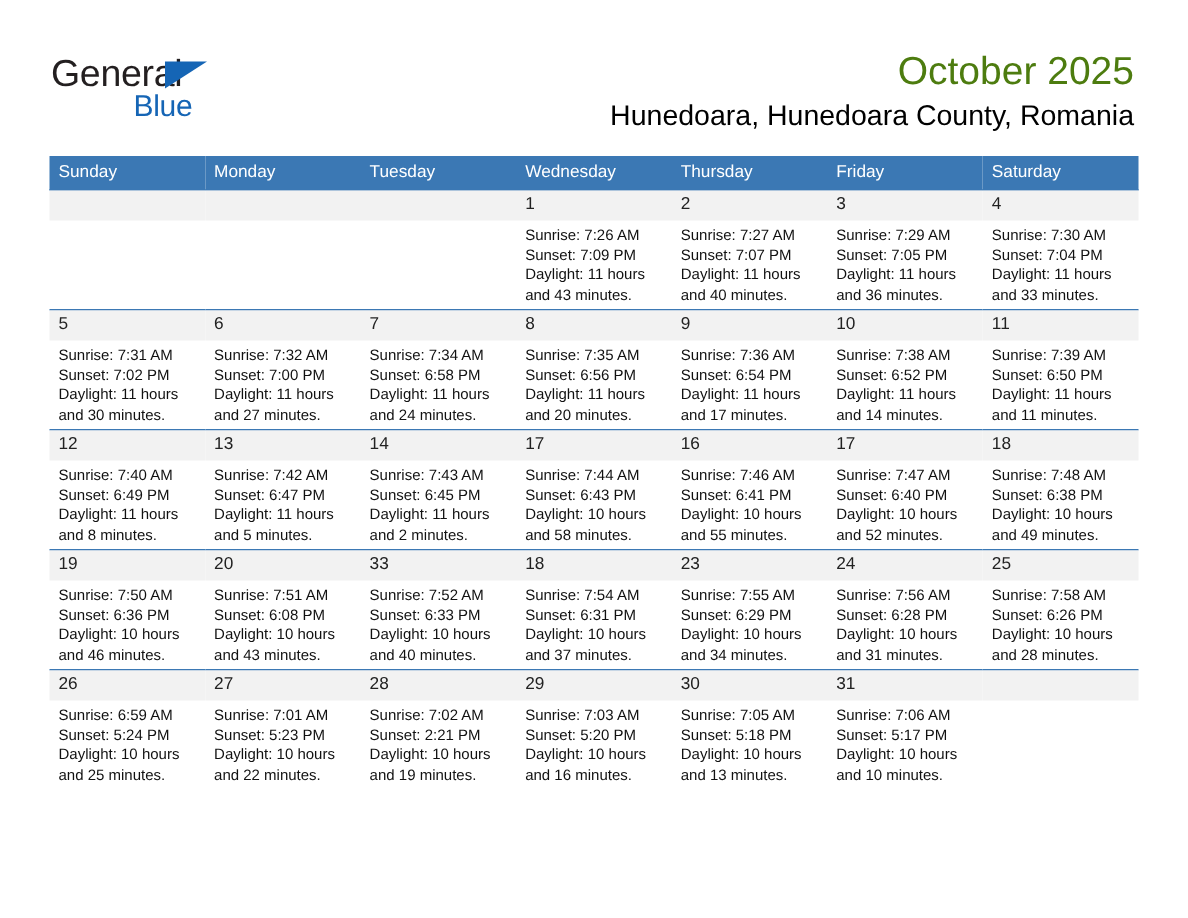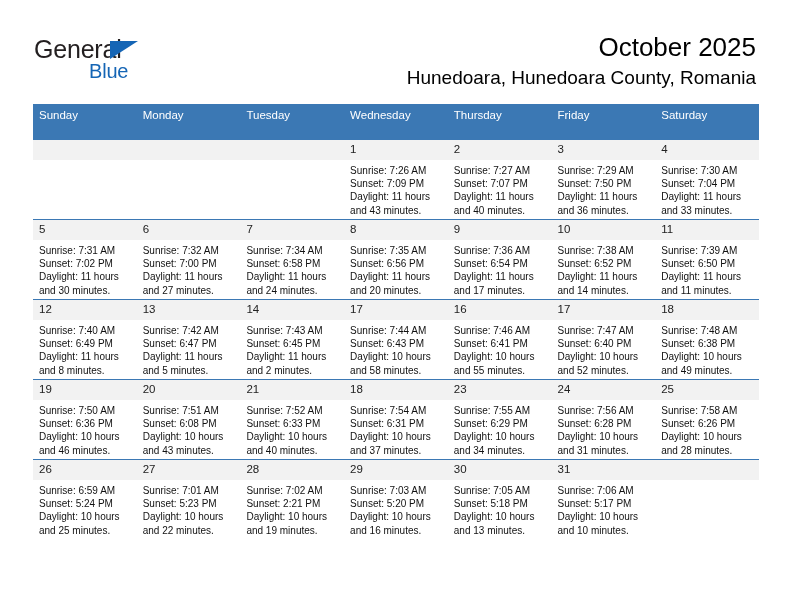--- a/index.html
+++ b/index.html
@@ -67,21 +67,21 @@
 
   .title-block {
     position: absolute;
     right: 36px;
     top: 30px;
     text-align: right;
   }
   .cal-title {
     font-size: 26px;
     line-height: 34px;
-    color: #000000;
+    color: #4d7c0f;
     font-weight: normal;
     white-space: nowrap;
   }
   .cal-subtitle {
     margin-top: 5px;
     font-size: 19px;
     line-height: 17px;
     color: #000000;
     white-space: nowrap;
   }
@@ -94,21 +94,21 @@
     width: 726px;
     border-collapse: collapse;
     table-layout: fixed;
   }
   .cal th {
     background: #3b78b4;
     color: #ffffff;
     font-size: 11.5px;
     font-weight: normal;
     text-align: left;
-    padding: 5px 0 18px 6px;
+    padding: 5px 0 5px 6px;
     height: 11px;
     border: none;
   }
   .cal td {
     vertical-align: top;
     padding: 0;
     border: none;
     border-top: 1px solid #3b78b4;
     height: 79px;
     width: 103.7px;
@@ -229,21 +229,21 @@
                 <div>Daylight: 11 hours</div>
                 <div>and 40 minutes.</div>
               </div>
             </div>
           </td>
           <td>
             <div class="cell">
               <div class="cell-daynum">3</div>
               <div class="cell-body">
                 <div>Sunrise: 7:29 AM</div>
-                <div>Sunset: 7:50 PM</div>
+                <div>Sunset: 7:05 PM</div>
                 <div>Daylight: 11 hours</div>
                 <div>and 36 minutes.</div>
               </div>
             </div>
           </td>
           <td>
             <div class="cell">
               <div class="cell-daynum">4</div>
               <div class="cell-body">
                 <div>Sunrise: 7:30 AM</div>
@@ -430,21 +430,21 @@
               <div class="cell-body">
                 <div>Sunrise: 7:51 AM</div>
                 <div>Sunset: 6:08 PM</div>
                 <div>Daylight: 10 hours</div>
                 <div>and 43 minutes.</div>
               </div>
             </div>
           </td>
           <td>
             <div class="cell">
-              <div class="cell-daynum">21</div>
+              <div class="cell-daynum">33</div>
               <div class="cell-body">
                 <div>Sunrise: 7:52 AM</div>
                 <div>Sunset: 6:33 PM</div>
                 <div>Daylight: 10 hours</div>
                 <div>and 40 minutes.</div>
               </div>
             </div>
           </td>
           <td>
             <div class="cell">

